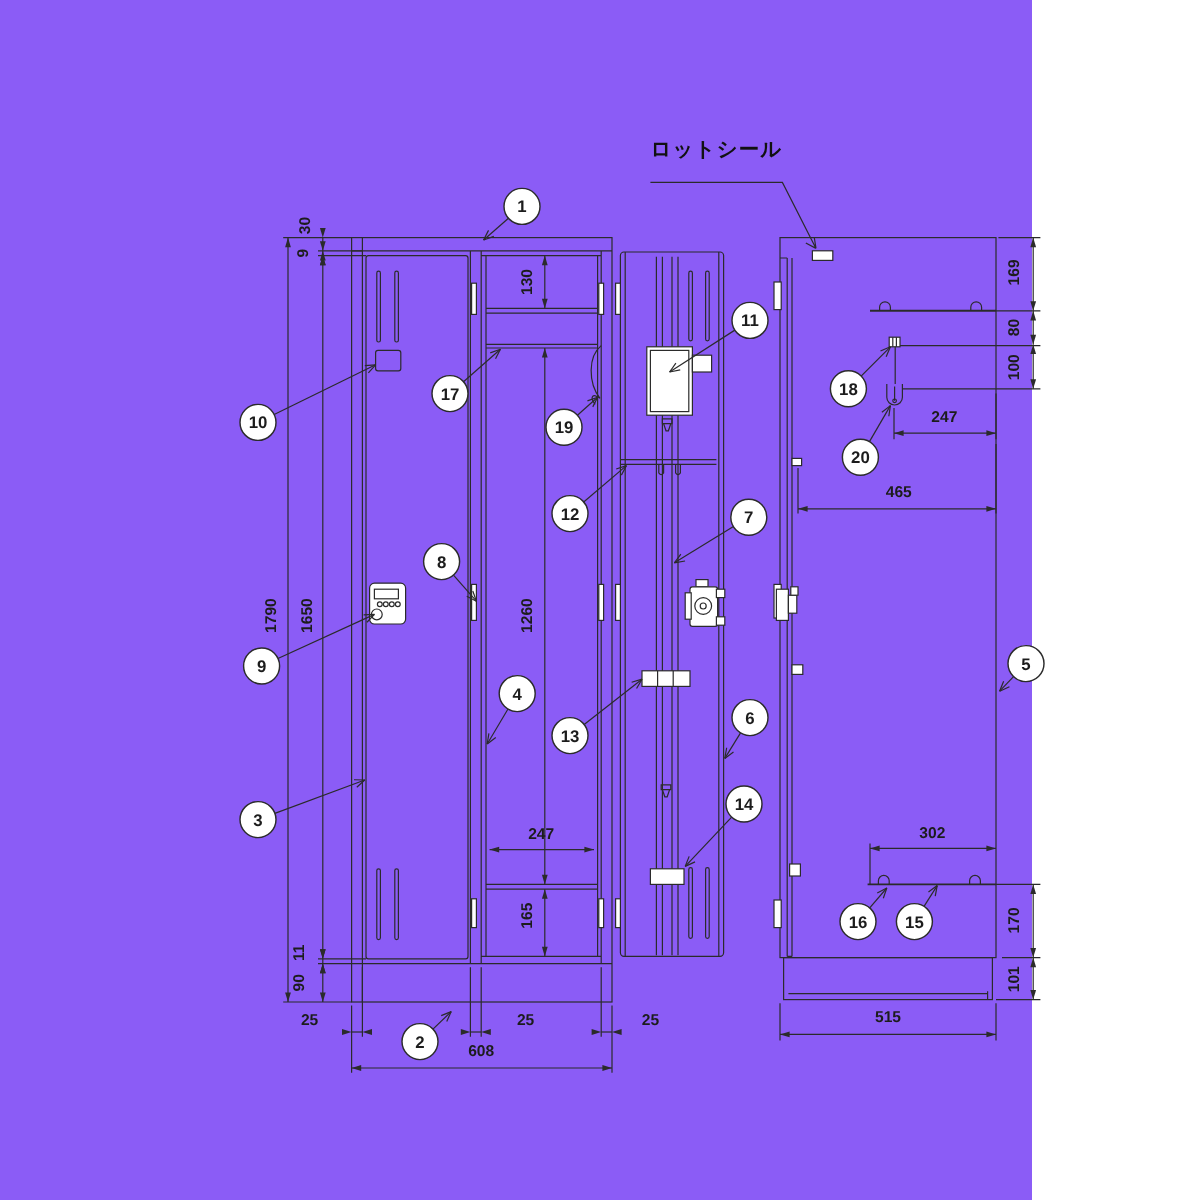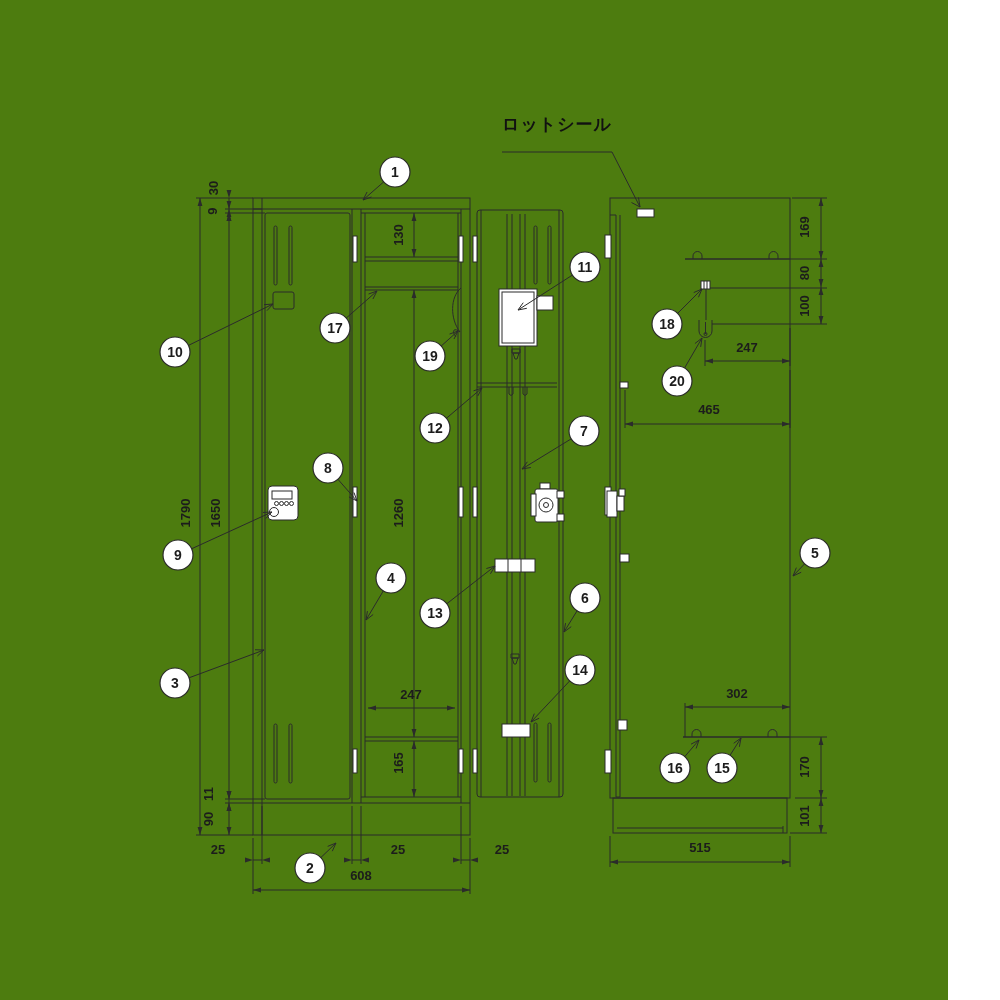--- a/index.html
+++ b/index.html
@@ -1,16 +1,16 @@
 <!DOCTYPE html>
 <html><head>
 <meta charset="utf-8">
 <style>
   html,body{margin:0;padding:0;background:#ffffff;}
-  .page{width:948px;height:1000px;background:#4d7c0f;position:relative;font-family:"Liberation Sans",sans-serif;}
+  .page{width:820px;height:1000px;background:#8b5cf6;position:relative;font-family:"Liberation Sans",sans-serif;padding-left:40px;}
   svg{display:block;}
   .ln{stroke:#2b2b2b;stroke-width:1;fill:none;}
   .ln15{stroke:#2b2b2b;stroke-width:1.6;fill:none;}
   .fillw{fill:#ffffff;stroke:#2b2b2b;stroke-width:1;}
   .dimtxt{font-family:"Liberation Sans",sans-serif;font-weight:bold;font-size:13px;fill:#1c1c1c;}
   .baltxt{font-family:"Liberation Sans",sans-serif;font-weight:bold;font-size:14px;fill:#1c1c1c;}
   .title{font-family:"Liberation Sans",sans-serif;font-weight:bold;font-size:17px;fill:#111;letter-spacing:1px;}
 </style>
 </head>
 <body>

